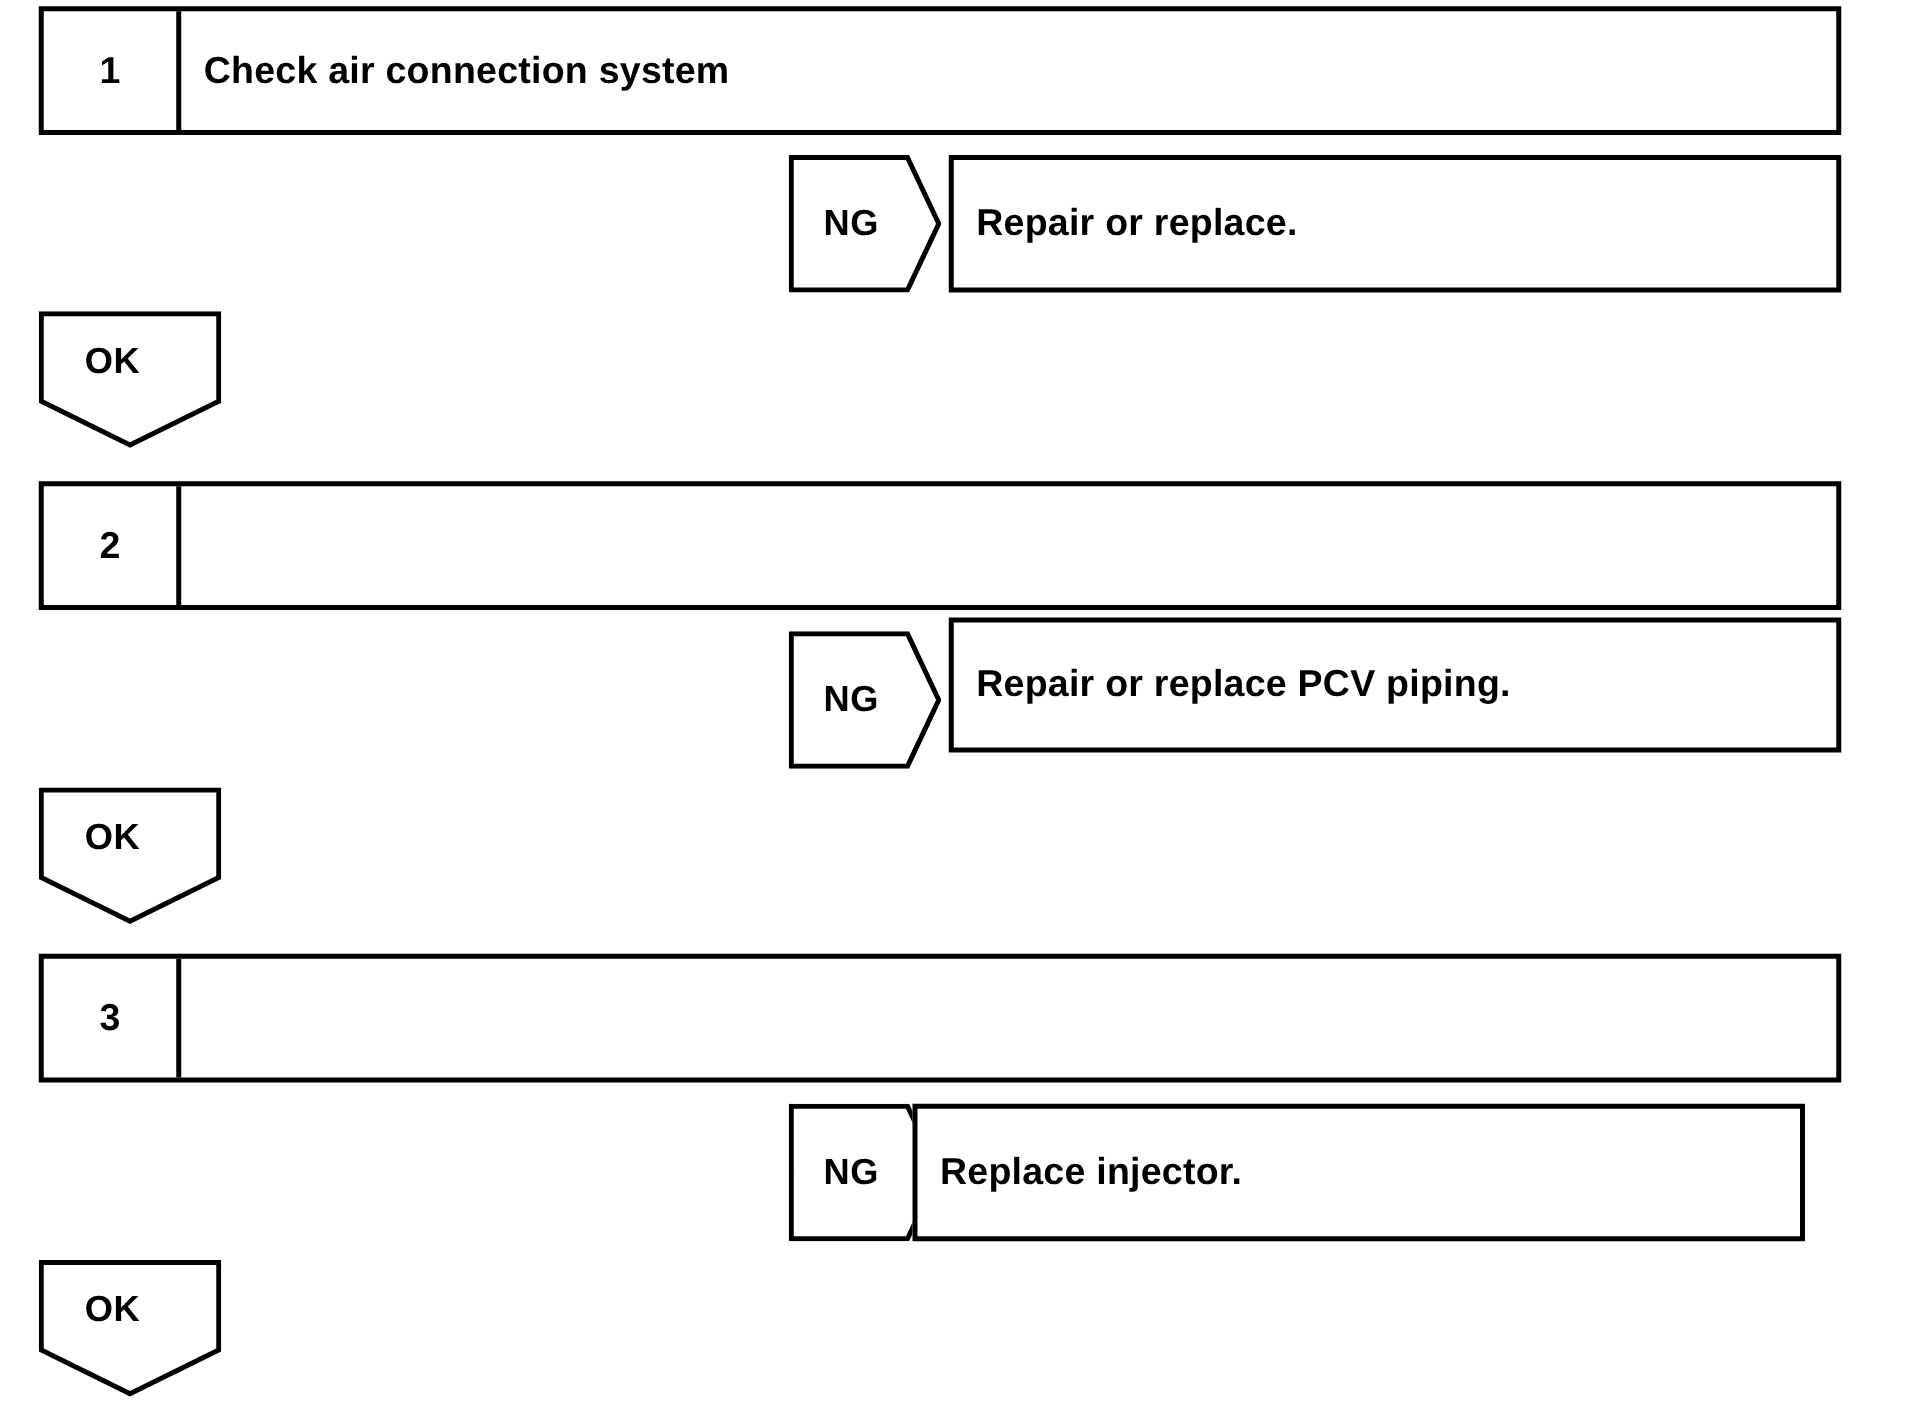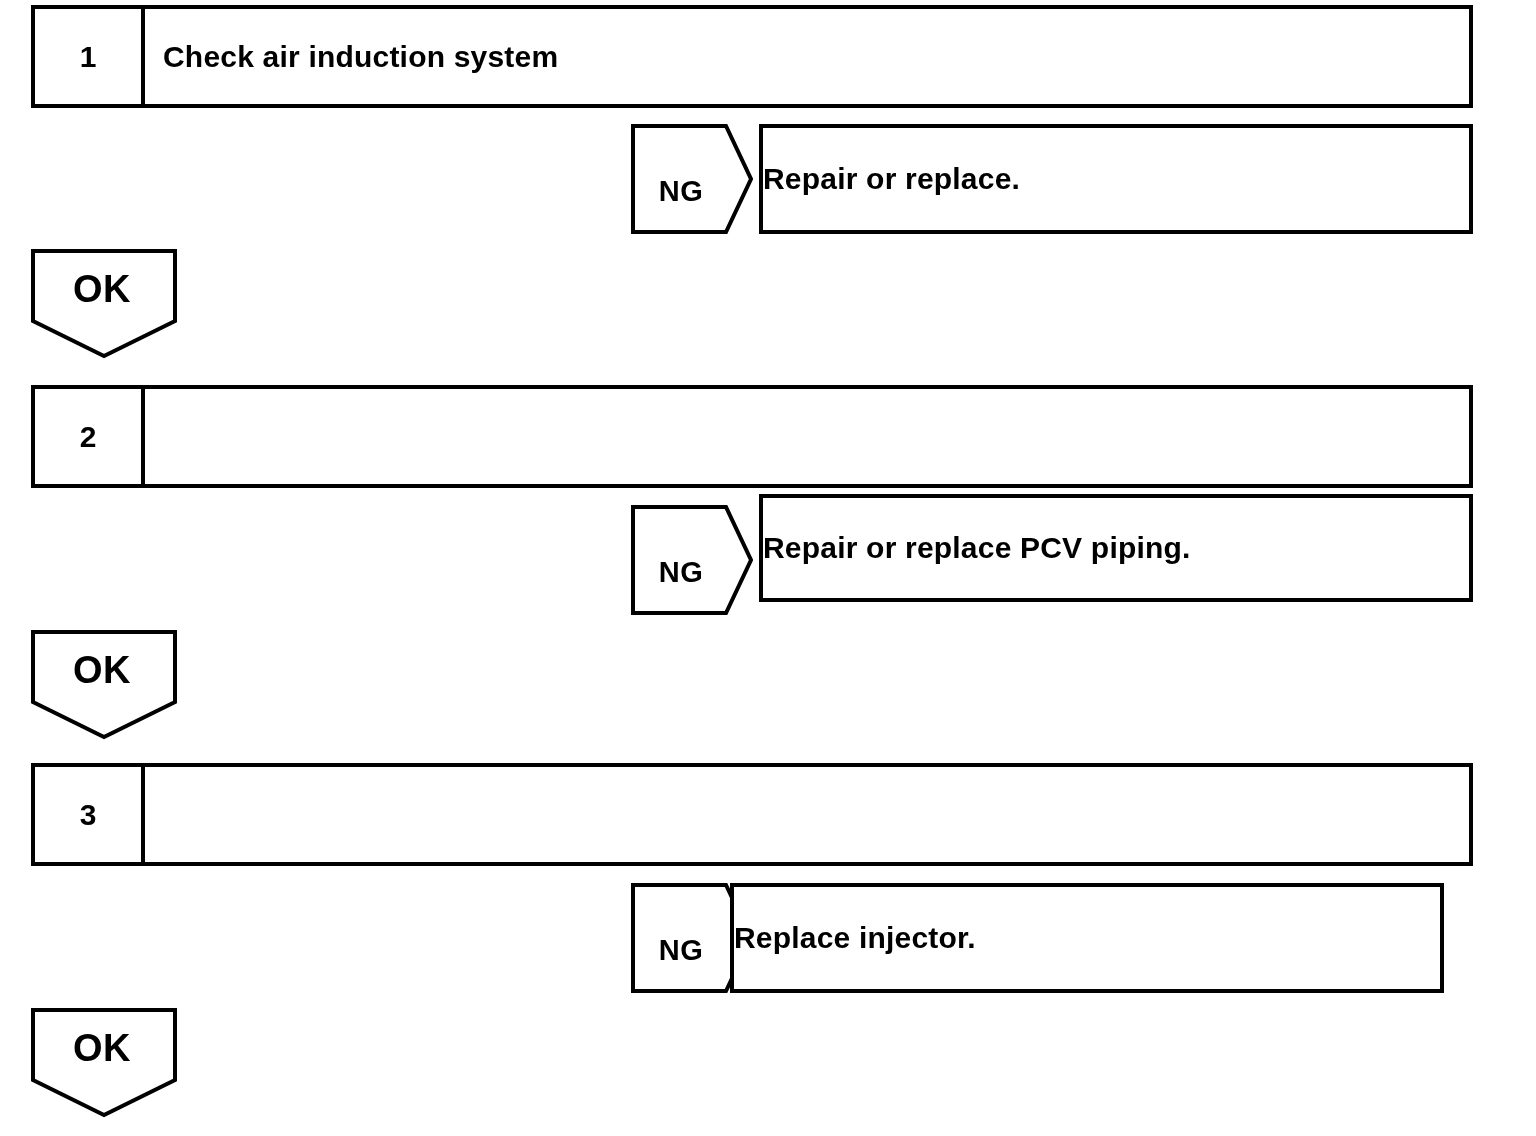--- a/index.html
+++ b/index.html
@@ -60,39 +60,40 @@
   }
   .ng-tag svg {
     position: absolute;
     left: 0;
     top: 0;
     display: block;
   }
   .ng-tag .ng-text {
     position: absolute;
     left: 0;
-    top: 12px;
+    top: 0;
     width: 100px;
     height: 110px;
     display: flex;
     align-items: center;
     justify-content: center;
     font-size: 29px;
     font-weight: bold;
     letter-spacing: 0.5px;
   }
 
   
   .action-box {
     position: absolute;
     box-sizing: border-box;
     border: 4px solid #000;
     background: #fff;
     display: flex;
     align-items: center;
+    padding-left: 18px;
     font-size: 30px;
     font-weight: bold;
     letter-spacing: 0.2px;
     white-space: nowrap;
   }
 
   
   .ok-tag {
     position: absolute;
     width: 146px;
@@ -106,34 +107,33 @@
   }
   .ok-tag .ok-text {
     position: absolute;
     left: 0;
     top: 0;
     width: 118px;
     height: 80px;
     display: flex;
     align-items: center;
     justify-content: center;
-    font-size: 38px;
+    font-size: 29px;
     font-weight: bold;
     letter-spacing: 0.5px;
-    margin-left: 12px;
   }
 </style>
 </head>
 <body>
 
 <div id="canvas">
 
   <div class="step-box" style="left:31px; top:5px; width:1442px; height:103px;">
     <div class="step-num">1</div>
-    <div class="step-label">Check air induction system</div>
+    <div class="step-label">Check air connection system</div>
   </div>
 
   <div class="ng-tag" style="left:631px; top:124px;">
     <svg width="122" height="110" viewBox="0 0 122 110">
       <polygon points="2,2 95,2 120,55 95,108 2,108" fill="#ffffff" stroke="#000000" stroke-width="4" stroke-linejoin="miter"></polygon>
     </svg>
     <div class="ng-text">NG</div>
   </div>
 
   <div class="action-box" style="left:759px; top:124px; width:714px; height:110px;">Repair or replace.</div>

